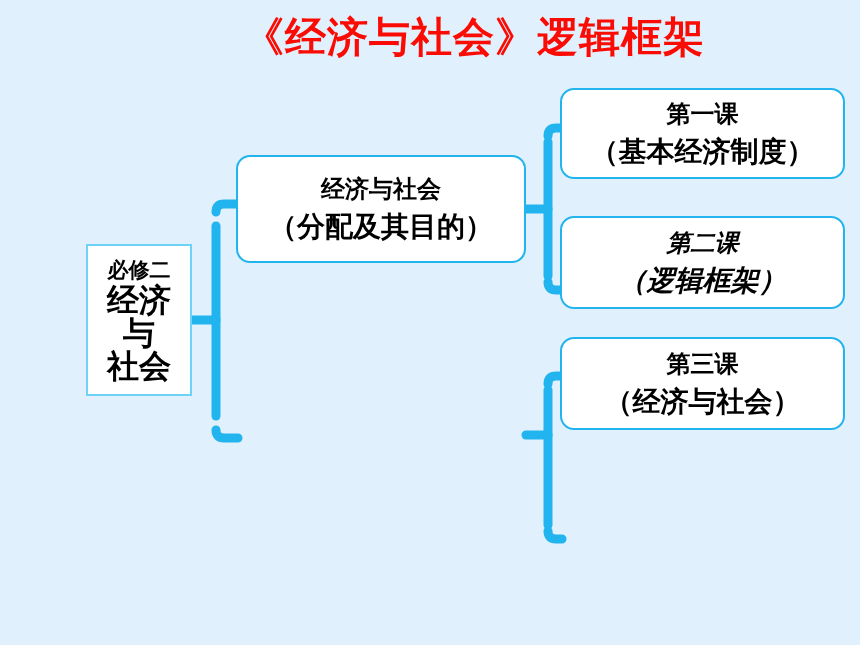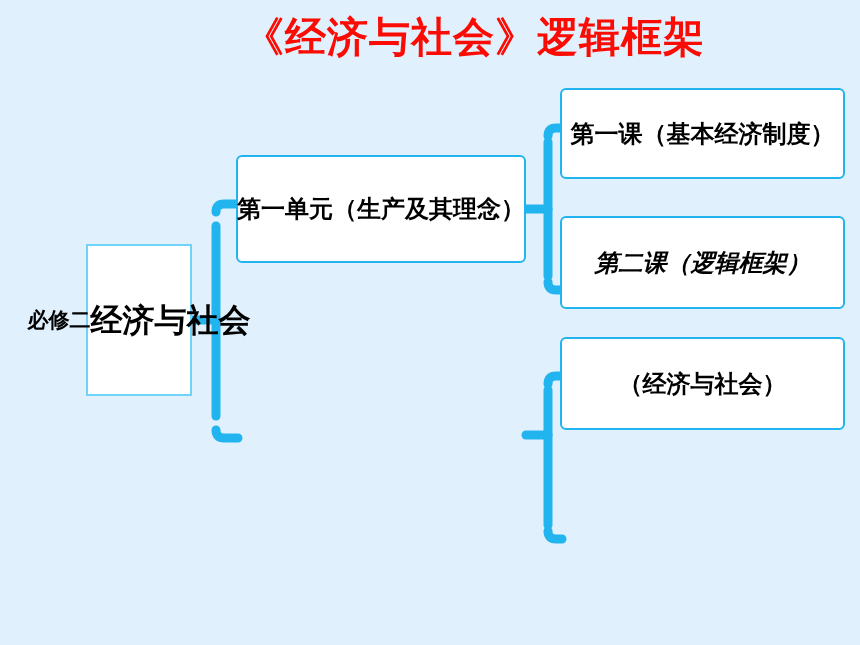--- a/index.html
+++ b/index.html
@@ -50,21 +50,21 @@
   .root-node {
     position: absolute;
     left: 42px;
     top: 244px;
     width: 106px;
     height: 152px;
     background: #ffffff;
     border: 2px solid #6fd2f7;
     box-sizing: border-box;
     display: flex;
-    flex-direction: row;
+    flex-direction: column;
     align-items: center;
     justify-content: center;
     color: #000;
     font-weight: bold;
   }
   .root-line-sm {
     font-size: 21px;
     line-height: 27px;
     white-space: nowrap;
   }
@@ -72,36 +72,36 @@
     font-size: 32px;
     line-height: 33px;
     white-space: nowrap;
   }
 
   
   .node-box {
     position: absolute;
     background: #ffffff;
     border: 2px solid #21b4ef;
-    border-radius: 6px;
+    border-radius: 14px;
     box-sizing: border-box;
     display: flex;
-    flex-direction: row;
+    flex-direction: column;
     align-items: center;
     justify-content: center;
     color: #000;
     font-weight: bold;
   }
   .node-line-1 {
     font-size: 24px;
     line-height: 36px;
     white-space: nowrap;
   }
   .node-line-2 {
-    font-size: 24px;
+    font-size: 28px;
     line-height: 40px;
     white-space: nowrap;
   }
 
   
   .unit-1 { left: 192px; top: 155px; width: 290px; height: 108px; }
   .unit-2 { left: 192px; top: 378px; width: 290px; height: 110px; }
 
   
   .lesson-1 { left: 516px; top: 88px;  width: 285px; height: 91px;  }
@@ -141,33 +141,34 @@
   <div class="title">《经济与社会》逻辑框架</div>
 
   <div class="root-node">
     <div class="root-line-sm">必修二</div>
     <div class="root-line-lg">经济</div>
     <div class="root-line-lg">与</div>
     <div class="root-line-lg">社会</div>
   </div>
 
   <div class="node-box unit-1">
-    <div class="node-line-1">第一单元</div>
-    <div class="node-line-2">（生产及其理念）</div>
+    <div class="node-line-1">经济与社会</div>
+    <div class="node-line-2">（分配及其目的）</div>
   </div>
 
 
   <div class="node-box lesson-1">
     <div class="node-line-1">第一课</div>
     <div class="node-line-2">（基本经济制度）</div>
   </div>
 
   <div class="node-box lesson-2">
     <div class="node-line-1">第二课</div>
     <div class="node-line-2">（逻辑框架）</div>
   </div>
 
   <div class="node-box lesson-3">
+    <div class="node-line-1">第三课</div>
     <div class="node-line-2">（经济与社会）</div>
   </div>
 
 
 </div>
 
 </body></html>

